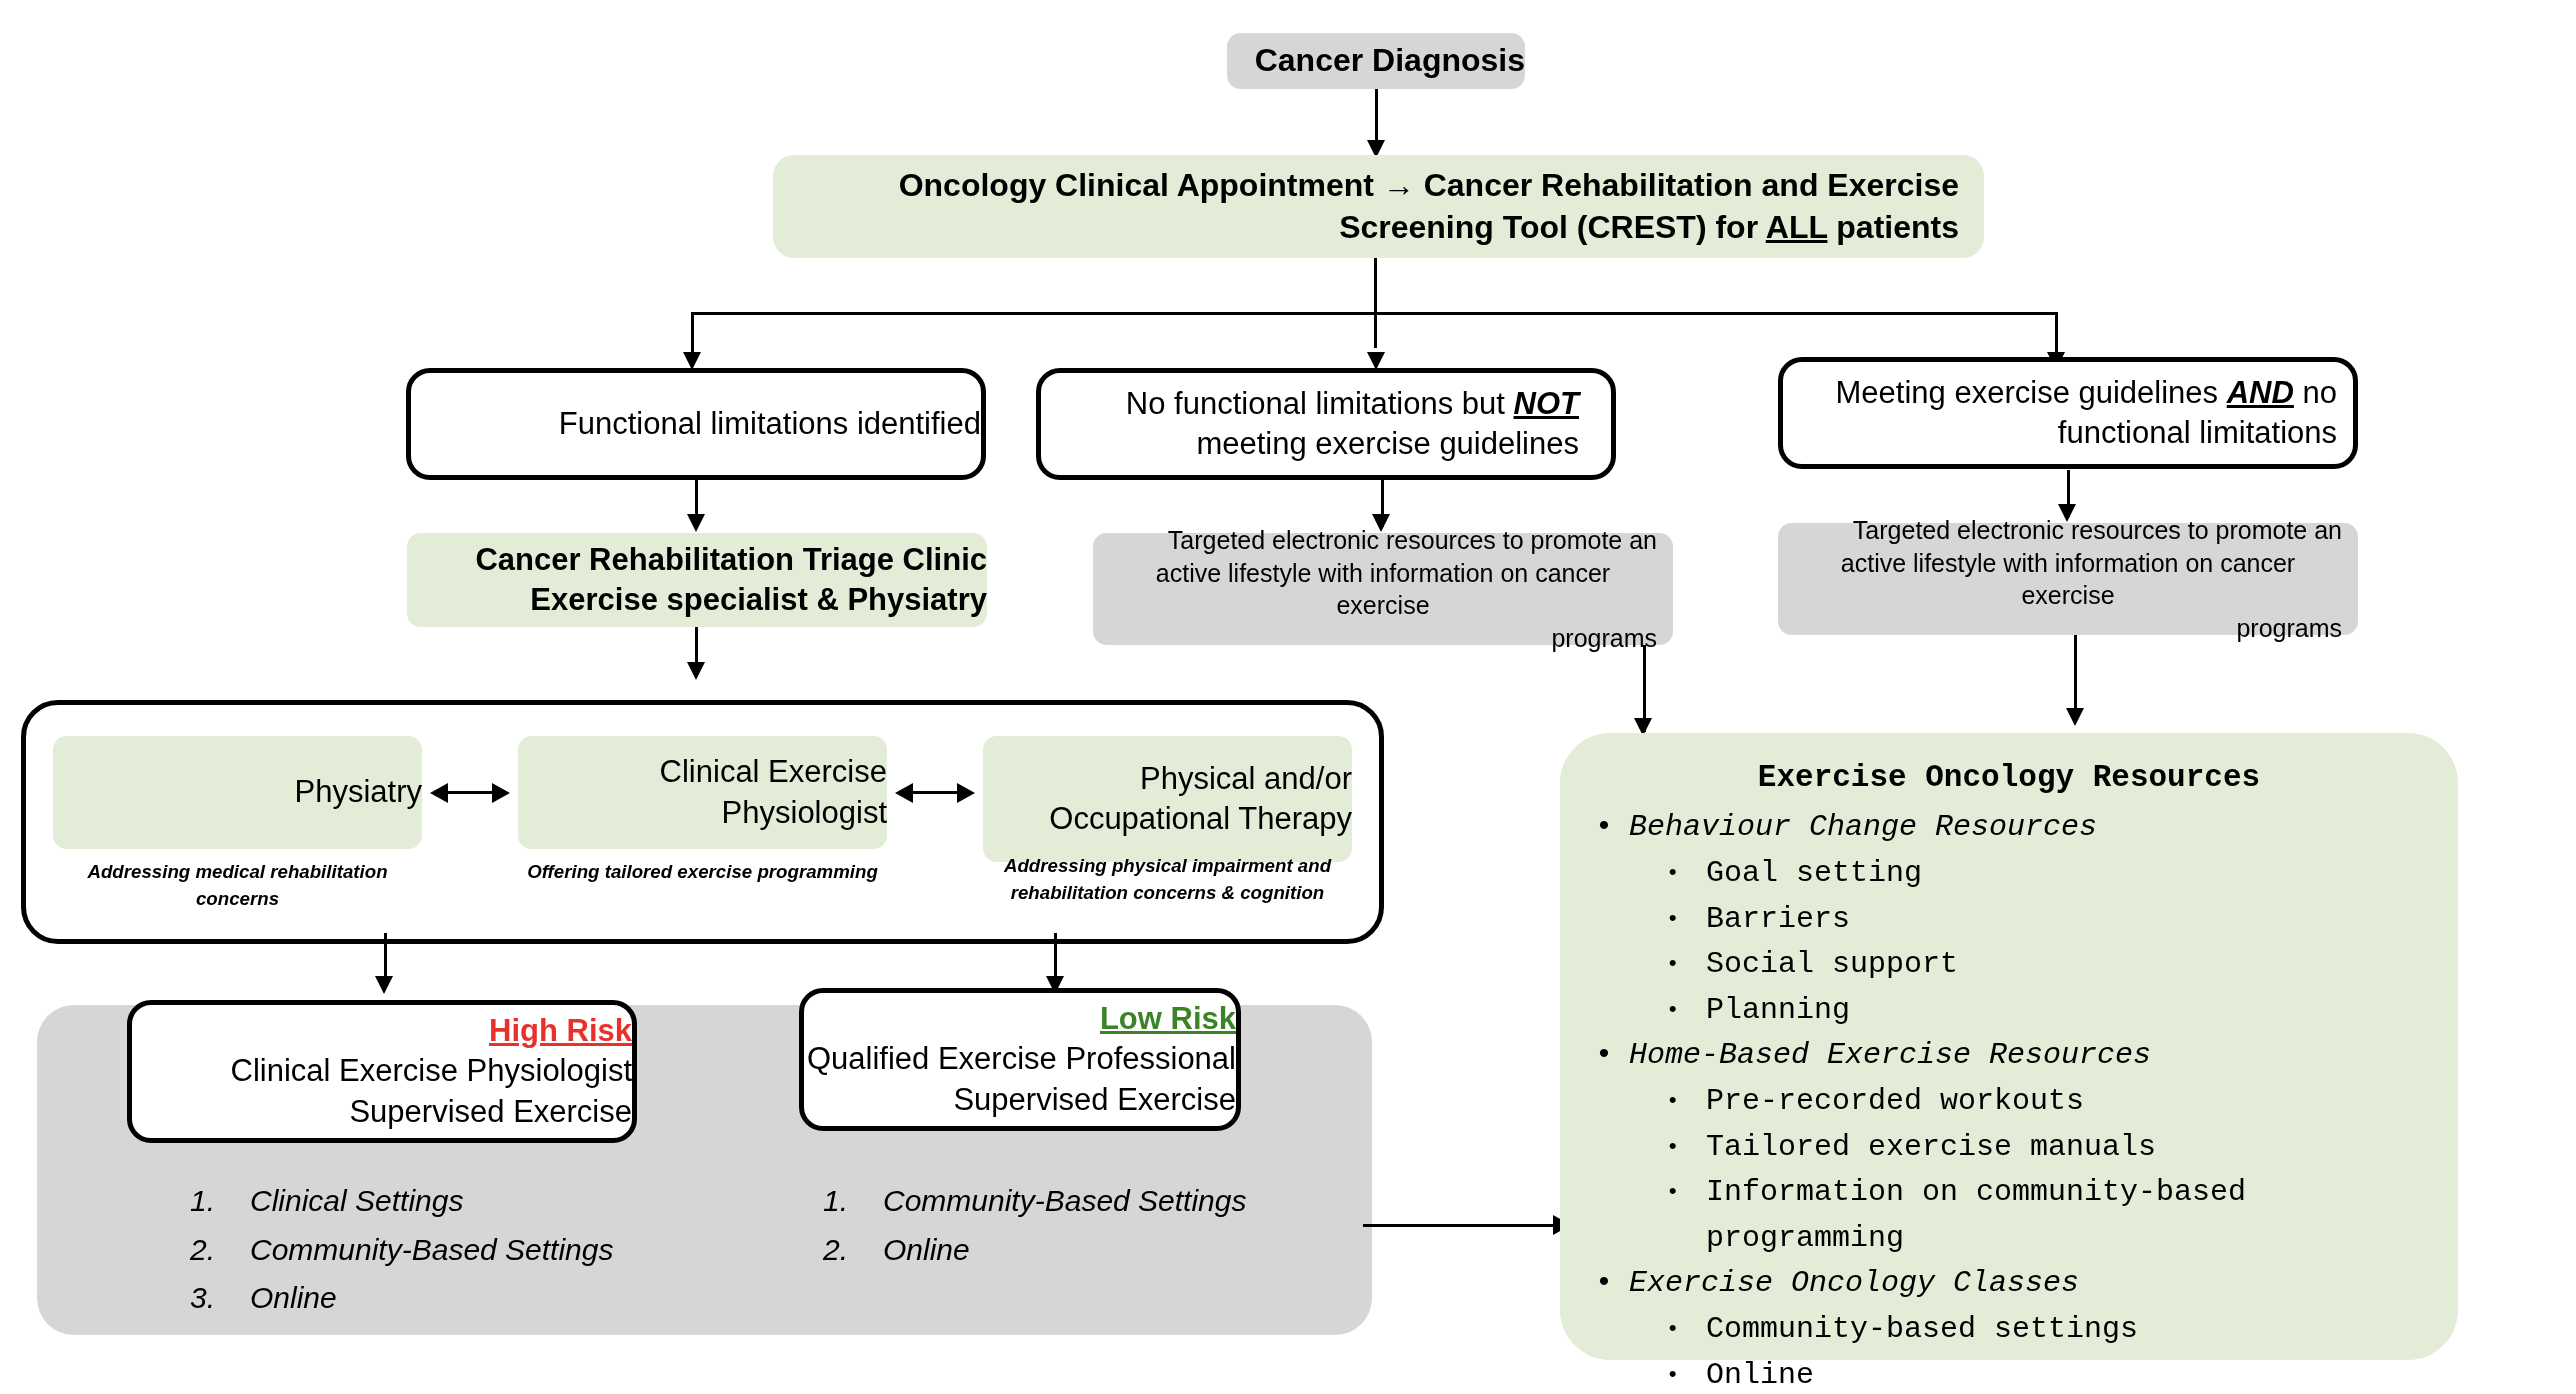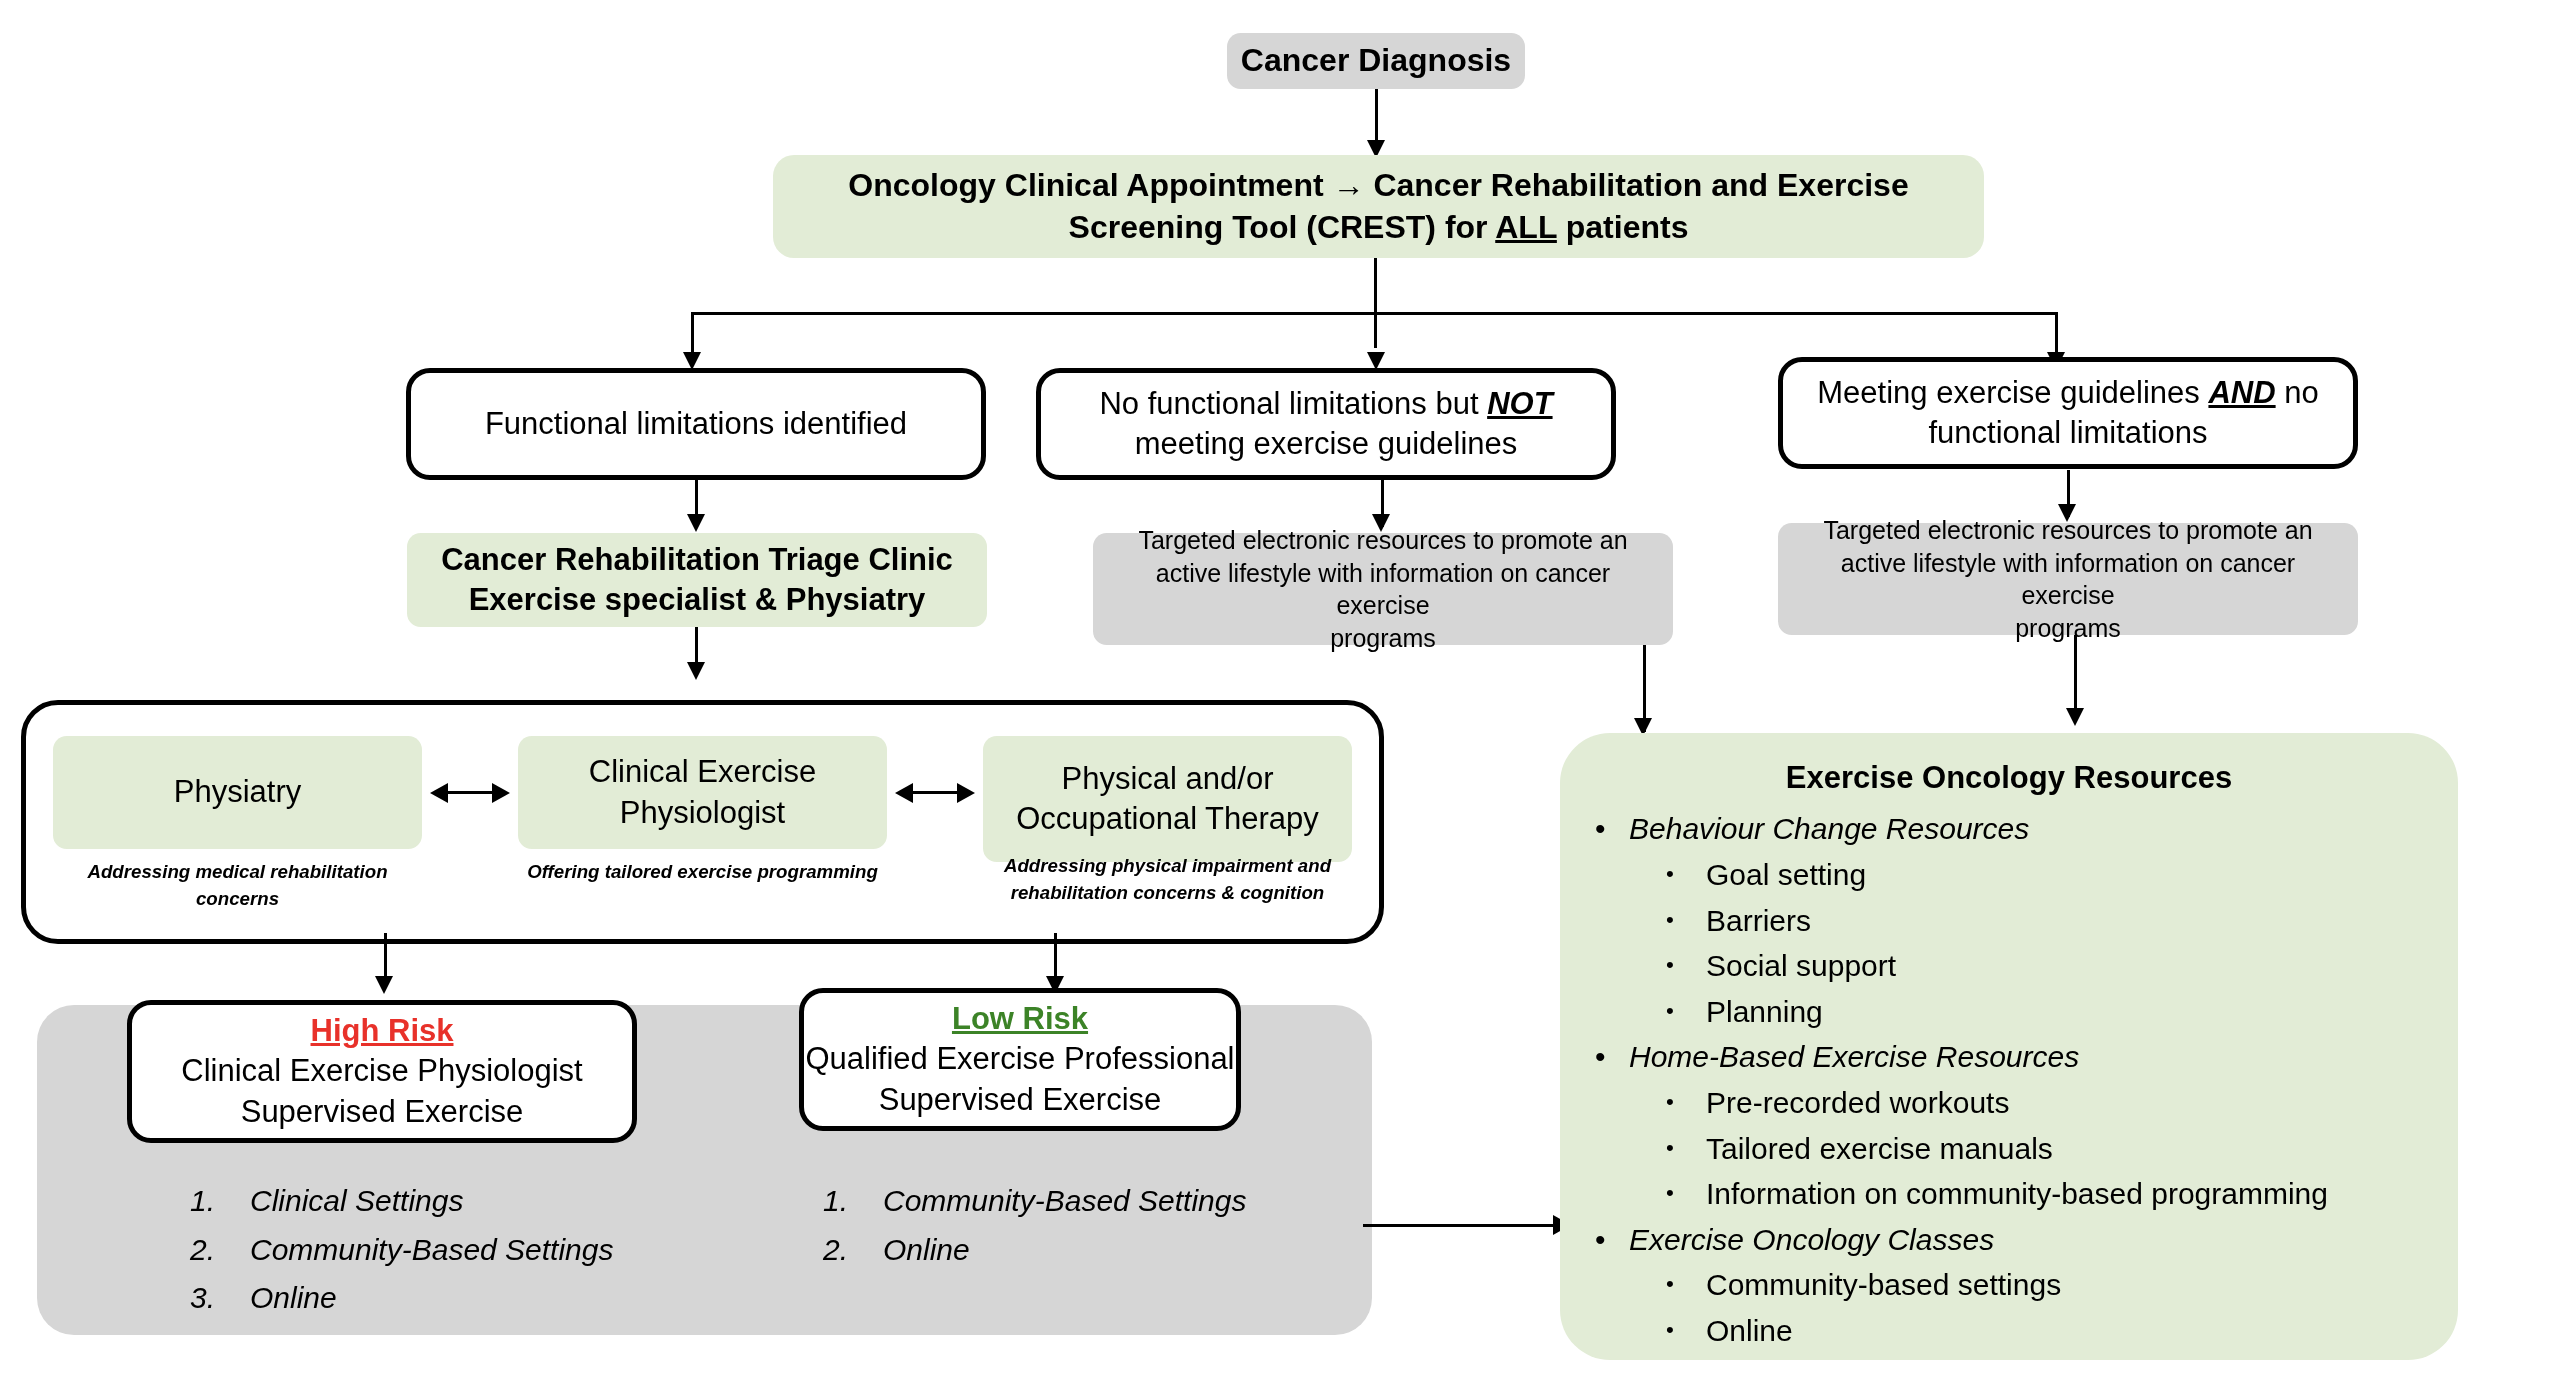--- a/index.html
+++ b/index.html
@@ -16,21 +16,21 @@
     width: 2576px;
     height: 1394px;
     background: #ffffff;
     overflow: hidden;
   }
   .node {
     position: absolute;
     box-sizing: border-box;
     display: flex;
     flex-direction: column;
-    align-items: center;
+    align-items: flex-end;
     justify-content: center;
     text-align: center;
     line-height: 1.30;
   }
   
   .fill-green   { background: #e2ecd6; }
   .fill-gray    { background: #d6d6d6; }
   .fill-white   { background: #ffffff; }
 
   
@@ -97,20 +97,21 @@
     font-style: italic;
     font-weight: bold;
     font-size: 18.7px;
     line-height: 1.45;
   }
 
   
   .res-panel {
     position: absolute;
     box-sizing: border-box;
+    font-family: Liberation Mono, monospace;
   }
   .res-title {
     text-align: center;
     font-weight: bold;
     font-size: 31px;
     margin-top: 27.4px;
   }
   .res-list { margin: 10px 0 0 0; padding: 0; list-style: none; }
   .res-l1 {
     display: flex; align-items: flex-start;

